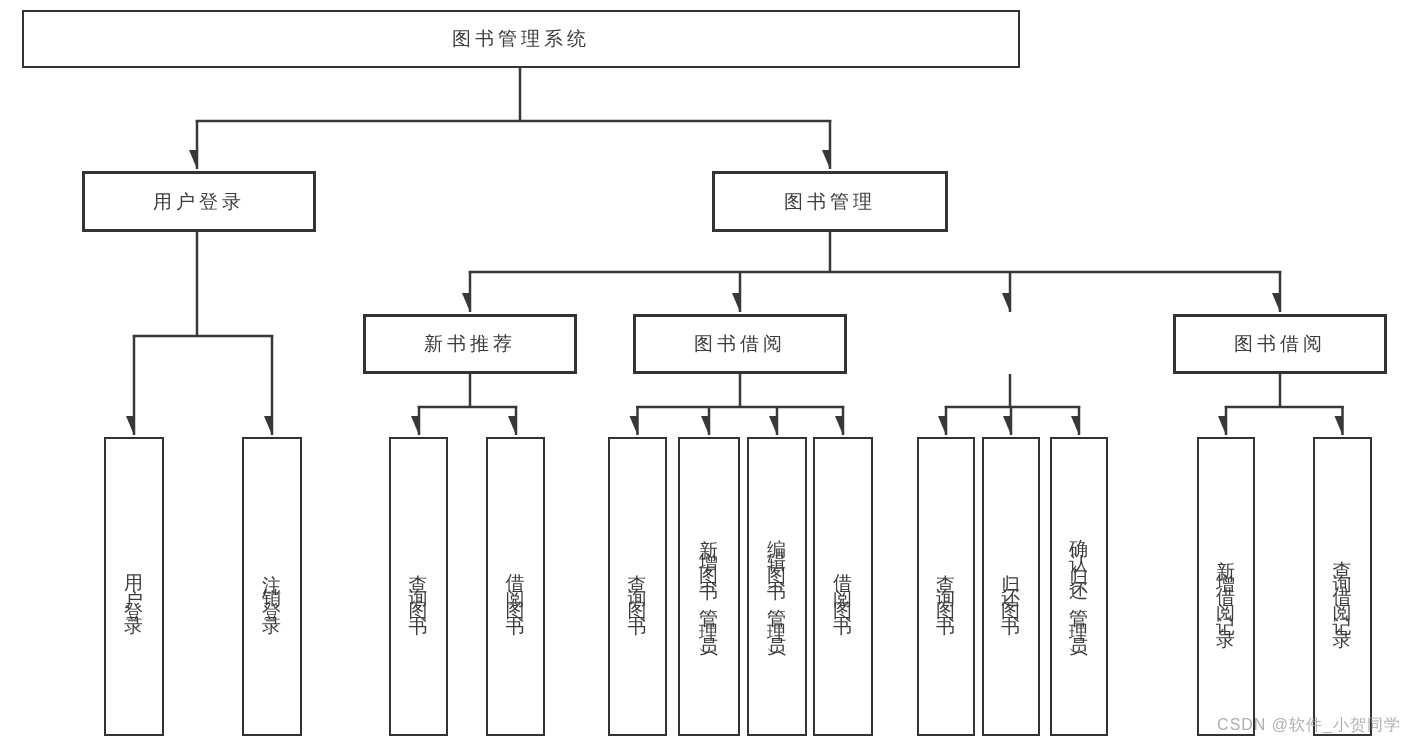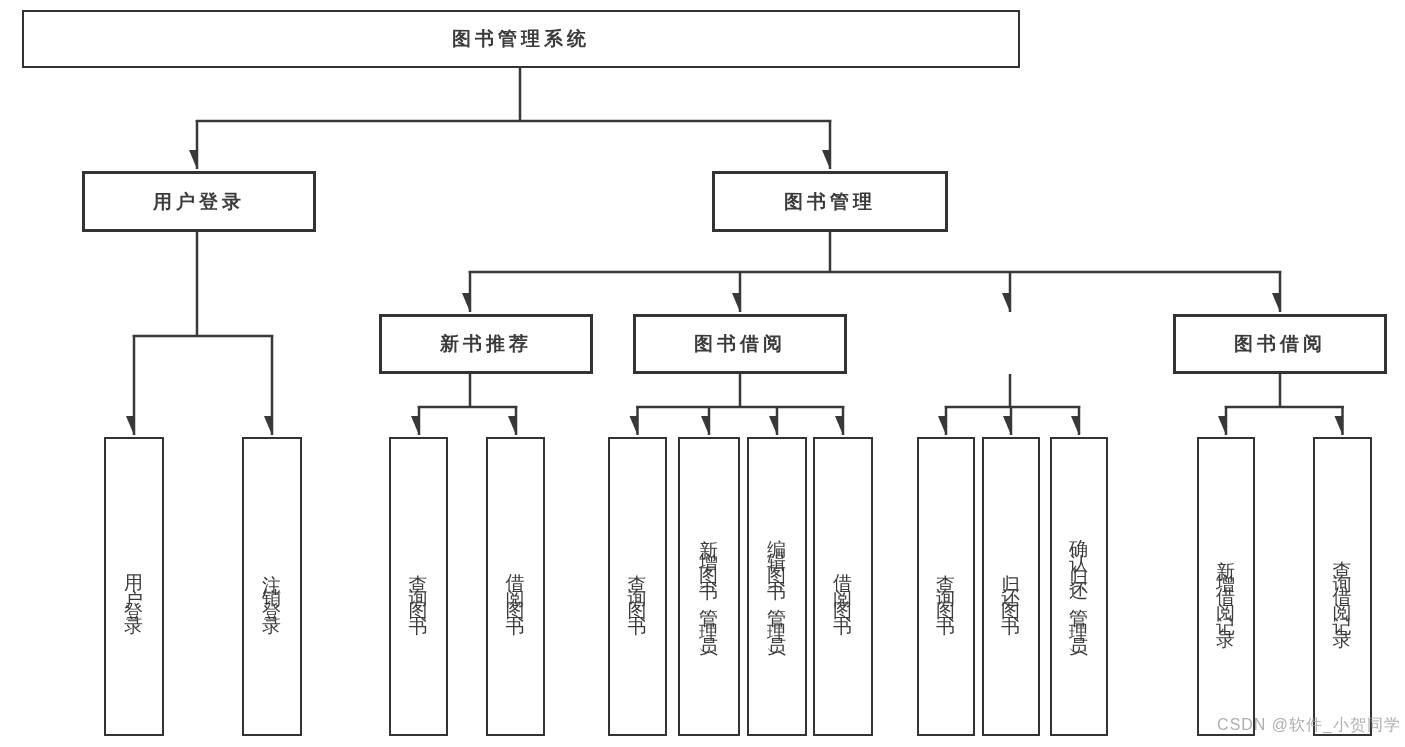--- a/index.html
+++ b/index.html
@@ -26,26 +26,25 @@
     display: flex;
     align-items: center;
     justify-content: center;
     z-index: 1;
   }
   .hlabel {
     font-size: 19px;
     letter-spacing: 4px;
     color: #3b3b3b;
     white-space: nowrap;
-    font-weight: bold;
   }
   .root   { left: 22px;   top: 10px;  width: 998px; height: 58px; border-width: 2px; }
   .n-user-login { left: 82px;  top: 171px; width: 234px; height: 61px; }
   .n-book-mgmt  { left: 712px; top: 171px; width: 236px; height: 61px; }
-  .n-new-rec    { left: 363px; top: 314px; width: 214px; height: 60px; margin-left: 16px; }
+  .n-new-rec    { left: 363px; top: 314px; width: 214px; height: 60px; }
   .n-borrow     { left: 633px; top: 314px; width: 214px; height: 60px; }
   .n-current    { left: 903px; top: 314px; width: 214px; height: 60px; }
   .n-records    { left: 1173px; top: 314px; width: 214px; height: 60px; }
 
   .leaf {
     top: 437px;
     height: 299px;
     border-width: 2.5px;
   }
   .vlabel {

